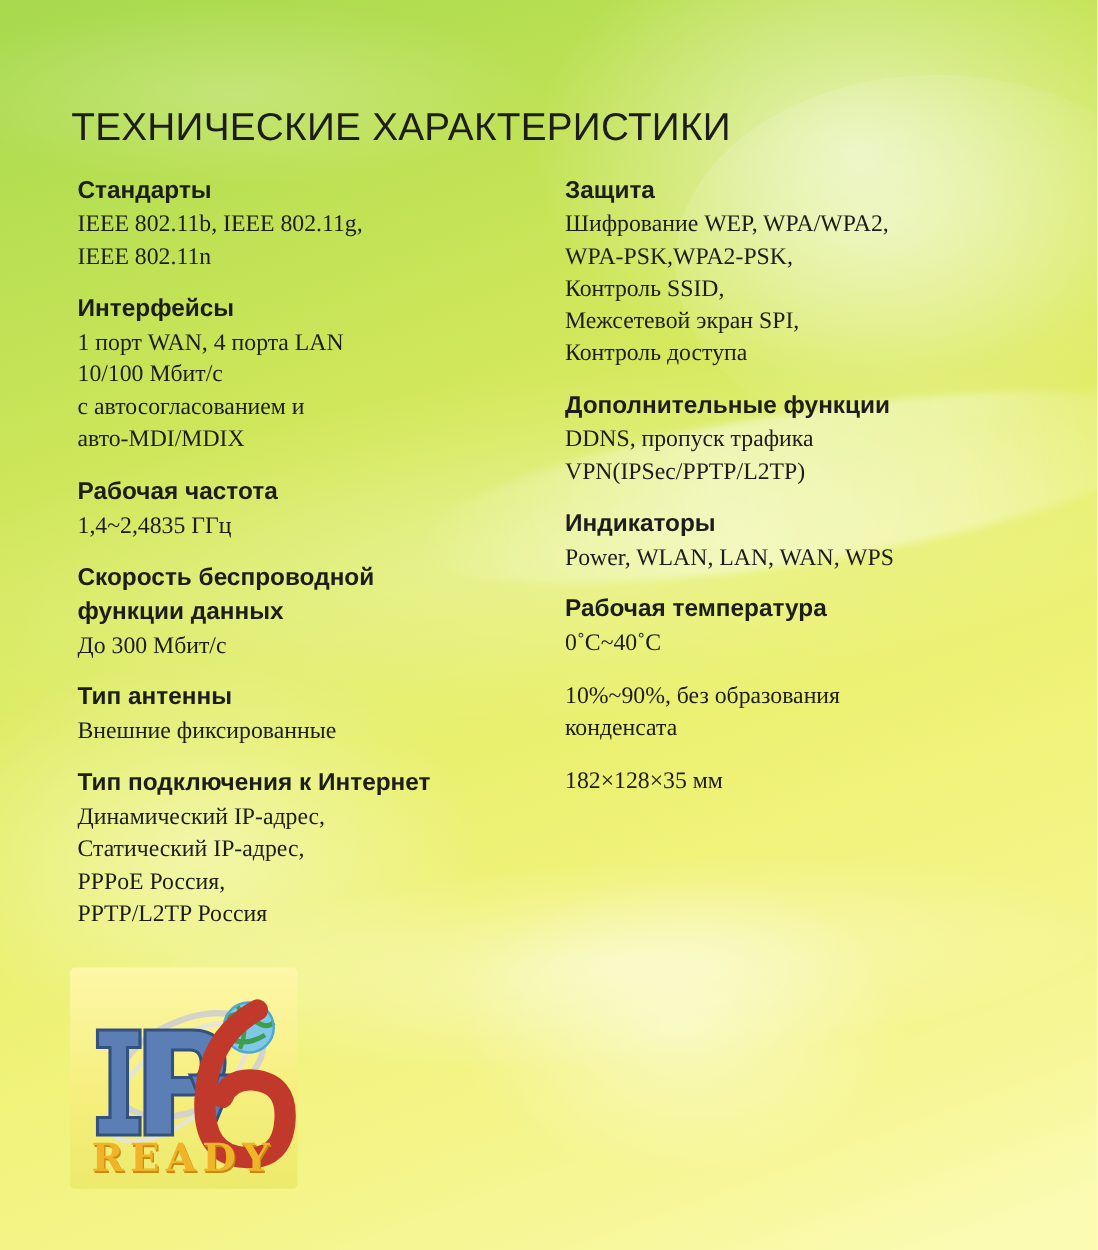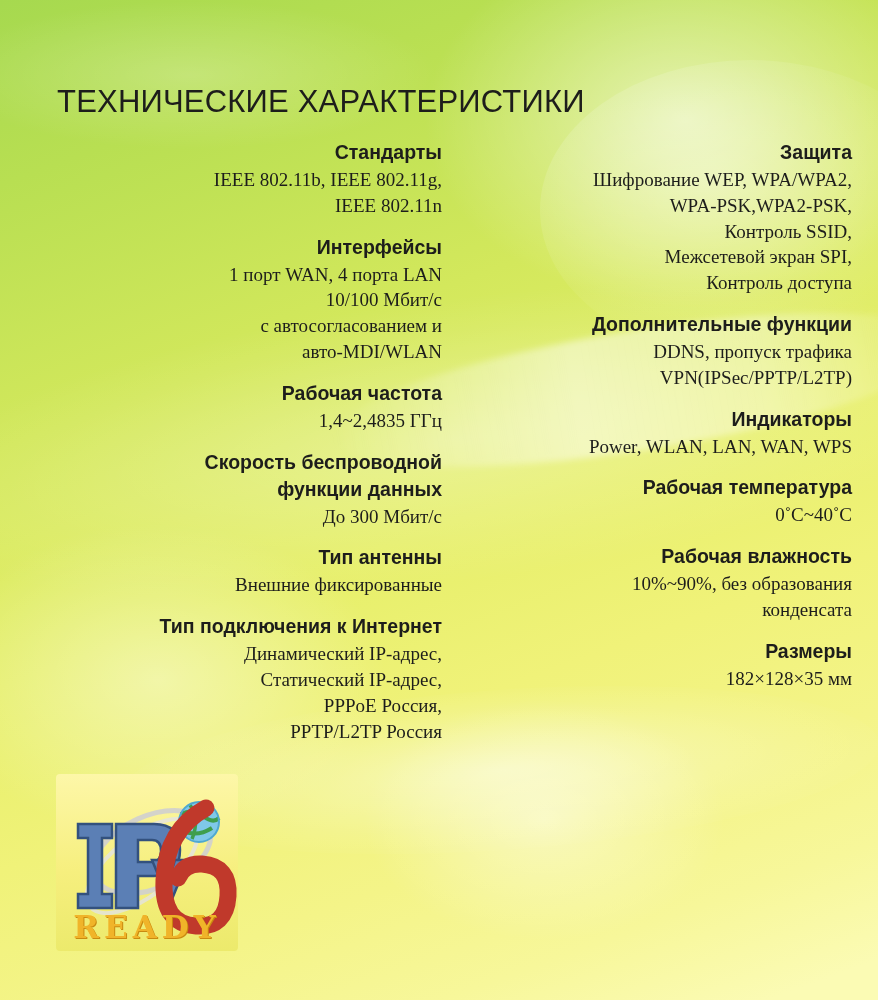--- a/index.html
+++ b/index.html
@@ -95,21 +95,20 @@
   }
   .col {
     position: absolute;
     top: 0;
   }
   .col-left { left: 62px; width: 380px; }
   .col-right { left: 452px; width: 400px; }
 
   .spec-block {
     margin-bottom: 16px;
-    text-align: right;
   }
   .spec-title {
     font-size: 19.5px;
     font-weight: bold;
     color: #1d1d1b;
     line-height: 1.28;
     margin-bottom: 2px;
   }
   .spec-line {
     font-size: 19px;
@@ -170,21 +169,21 @@
         <div class="spec-title">Стандарты</div>
         <div class="spec-line">IEEE 802.11b, IEEE 802.11g,</div>
         <div class="spec-line">IEEE 802.11n</div>
       </div>
 
       <div class="spec-block">
         <div class="spec-title">Интерфейсы</div>
         <div class="spec-line">1 порт WAN, 4 порта LAN</div>
         <div class="spec-line">10/100 Мбит/с</div>
         <div class="spec-line">с автосогласованием и</div>
-        <div class="spec-line">авто-MDI/WLAN</div>
+        <div class="spec-line">авто-MDI/MDIX</div>
       </div>
 
       <div class="spec-block">
         <div class="spec-title">Рабочая частота</div>
         <div class="spec-line">1,4~2,4835 ГГц</div>
       </div>
 
       <div class="spec-block">
         <div class="spec-title">Скорость беспроводной</div>
         <div class="spec-title">функции данных</div>
@@ -227,27 +226,25 @@
         <div class="spec-title">Индикаторы</div>
         <div class="spec-line">Power, WLAN, LAN, WAN, WPS</div>
       </div>
 
       <div class="spec-block">
         <div class="spec-title">Рабочая температура</div>
         <div class="spec-line">0˚C~40˚C</div>
       </div>
 
       <div class="spec-block">
-        <div class="spec-title">Рабочая влажность</div>
         <div class="spec-line">10%~90%, без образования</div>
         <div class="spec-line">конденсата</div>
       </div>
 
       <div class="spec-block">
-        <div class="spec-title">Размеры</div>
         <div class="spec-line">182×128×35 мм</div>
       </div>
 
     </div>
 
   </div>
 
   <div class="ipv6-logo">
     <svg class="glyphs" viewBox="0 0 182 200" xmlns="http://www.w3.org/2000/svg">
 

